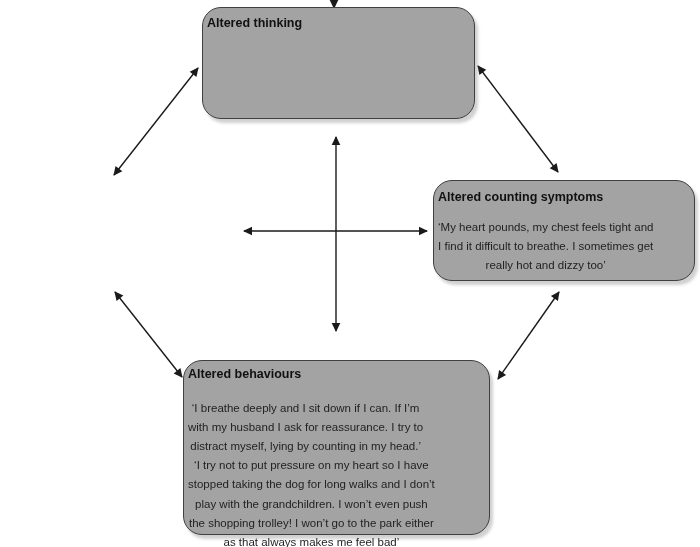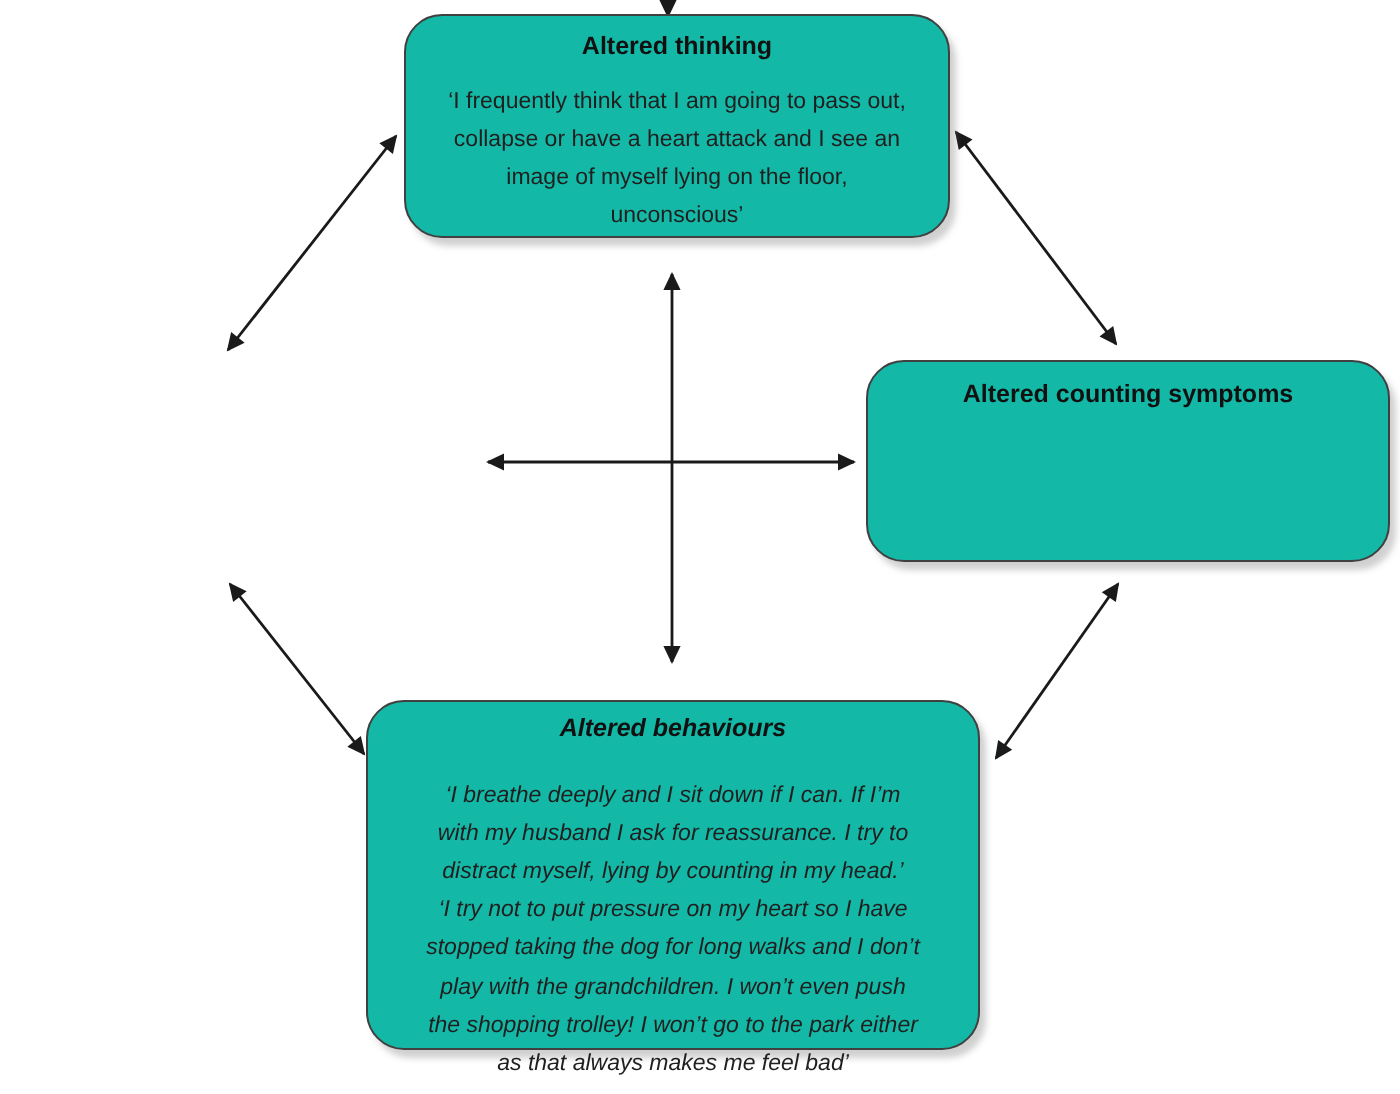--- a/index.html
+++ b/index.html
@@ -25,48 +25,48 @@
   .arrows line {
     stroke: #1a1a1a;
     stroke-width: 1.4;
   }
   .arrows marker path {
     fill: #1a1a1a;
   }
   .box {
     position: absolute;
     box-sizing: border-box;
-    background: #14b8a6;
+    background: #a3a3a3;
     border: 1.5px solid #404040;
     border-radius: 19px;
     box-shadow: 3px 4px 3px rgba(120,120,120,0.35);
     display: flex;
     flex-direction: column;
-    align-items: center;
+    align-items: flex-start;
     text-align: center;
     color: #1f1f1f;
   }
   .box-title {
     font-weight: bold;
     font-size: 12.5px;
     line-height: 1.4;
     color: #111111;
   }
   .box-body {
     font-size: 11.5px;
     line-height: 1.67;
     white-space: pre-line;
   }
   .box-top    { left: 202px; top: 7px;   width: 273px; height: 112px; padding: 7px 4px 0 4px; }
   .box-top    .box-title { margin-bottom: 9px; }
   .box-left   { left: 2px;   top: 179px; width: 231px; height: 104px; padding: 15px 4px 0 4px; }
   .box-left   .box-title { margin-bottom: 13px; }
   .box-right  { left: 433px; top: 180px; width: 262px; height: 101px; padding: 8px 4px 0 4px; }
   .box-right  .box-title { margin-bottom: 11px; }
-  .box-bottom { left: 183px; top: 350px; width: 307px; height: 175px; padding: 5px 4px 0 4px; font-style: italic; }
+  .box-bottom { left: 183px; top: 360px; width: 307px; height: 175px; padding: 5px 4px 0 4px; }
   .box-bottom .box-title { margin-bottom: 15px; }
 </style>
 </head>
 <body>
 
 <div class="canvas">
 
   <svg class="arrows" viewBox="0 0 700 547" xmlns="http://www.w3.org/2000/svg">
     <defs>
       <marker id="mEnd" markerWidth="11" markerHeight="11" refX="9" refY="5.5" orient="auto" markerUnits="userSpaceOnUse">
@@ -80,29 +80,28 @@
     <line x1="336" y1="137" x2="336" y2="331" marker-start="url(#mStart)" marker-end="url(#mEnd)"></line>
     <line x1="244" y1="231" x2="427" y2="231" marker-start="url(#mStart)" marker-end="url(#mEnd)"></line>
     <line x1="198" y1="68" x2="114" y2="175" marker-start="url(#mStart)" marker-end="url(#mEnd)"></line>
     <line x1="478" y1="66" x2="558" y2="172" marker-start="url(#mStart)" marker-end="url(#mEnd)"></line>
     <line x1="115" y1="292" x2="182" y2="377" marker-start="url(#mStart)" marker-end="url(#mEnd)"></line>
     <line x1="559" y1="292" x2="498" y2="379" marker-start="url(#mStart)" marker-end="url(#mEnd)"></line>
   </svg>
 
   <div class="box box-top">
     <div class="box-title">Altered thinking</div>
-    <div class="box-body">‘I frequently think that I am going to pass out,
-collapse or have a heart attack and I see an
-image of myself lying on the floor,
-unconscious’</div>
   </div>
 
 
   <div class="box box-right">
     <div class="box-title">Altered counting symptoms</div>
+    <div class="box-body">‘My heart pounds, my chest feels tight and
+I find it difficult to breathe. I sometimes get
+really hot and dizzy too’</div>
   </div>
 
   <div class="box box-bottom">
     <div class="box-title">Altered behaviours</div>
     <div class="box-body">‘I breathe deeply and I sit down if I can. If I’m
 with my husband I ask for reassurance. I try to
 distract myself, lying by counting in my head.’</div>
     <div class="box-body">‘I try not to put pressure on my heart so I have
 stopped taking the dog for long walks and I don’t
 play with the grandchildren. I won’t even push

